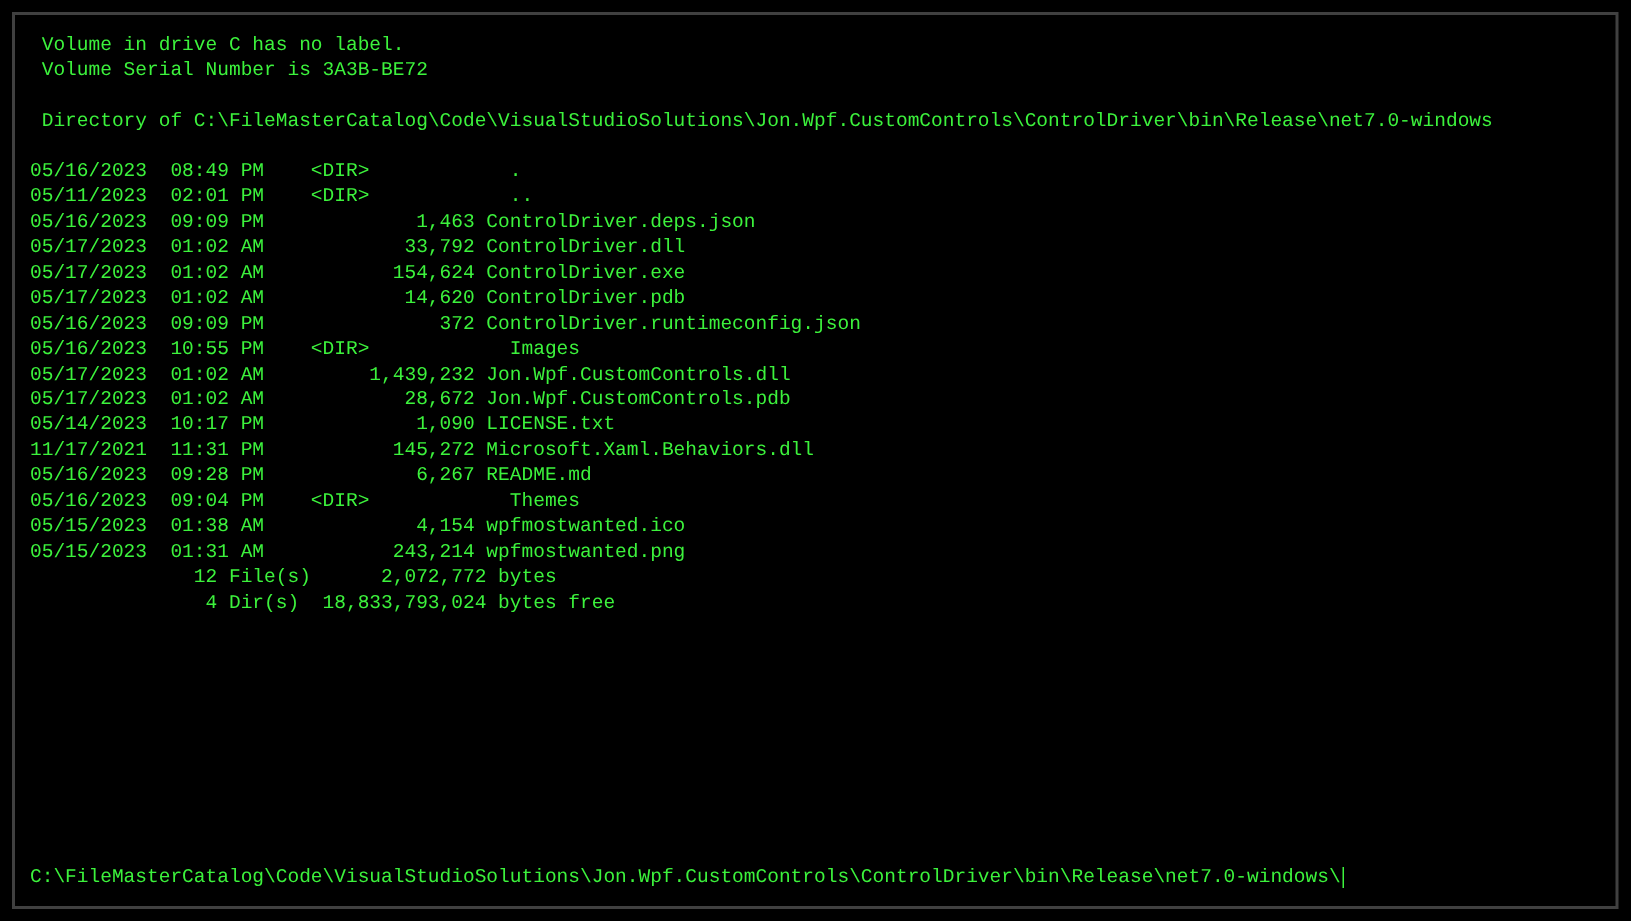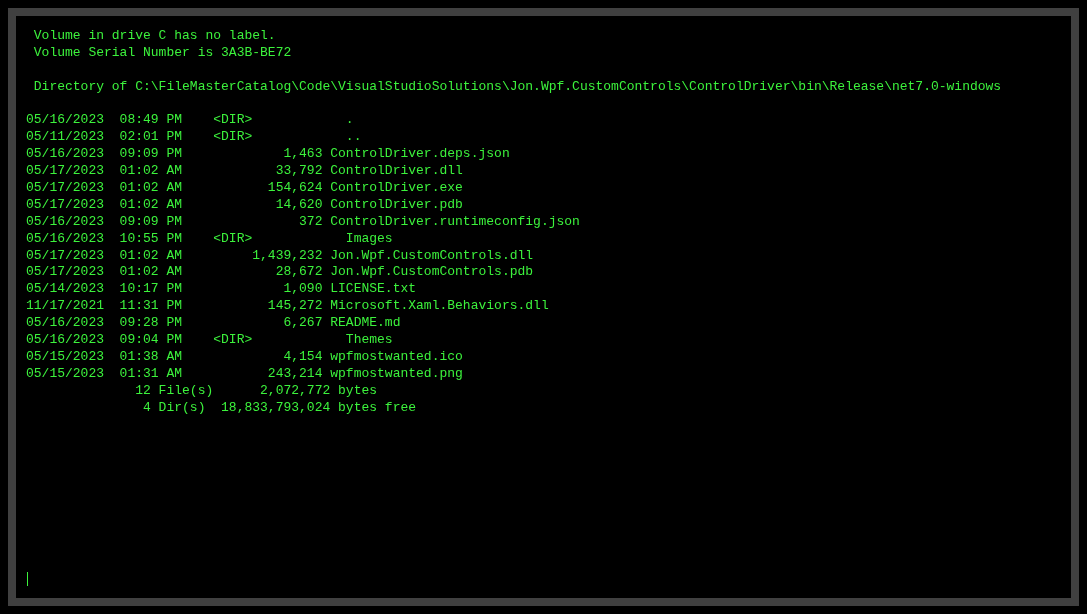--- a/index.html
+++ b/index.html
@@ -11,21 +11,21 @@
       background: #000;
       width: 1087px;
       height: 614px;
       padding: 8px;
       font-family: 'Consolas', 'Courier New', monospace;
       font-size: 13px;
       color: #3cf23c;
       overflow: hidden;
     }
     .terminal {
-      border: 8px solid #404040;
+      border: 2px solid #404040;
       width: 100%;
       height: 100%;
       padding: 12px 10px;
       display: flex;
       flex-direction: column;
       justify-content: space-between;
     }
     .output {
       white-space: pre;
       line-height: 1.3;
@@ -65,15 +65,15 @@
 05/14/2023  10:17 PM             1,090 LICENSE.txt
 11/17/2021  11:31 PM           145,272 Microsoft.Xaml.Behaviors.dll
 05/16/2023  09:28 PM             6,267 README.md
 05/16/2023  09:04 PM    &lt;DIR&gt;            Themes
 05/15/2023  01:38 AM             4,154 wpfmostwanted.ico
 05/15/2023  01:31 AM           243,214 wpfmostwanted.png
               12 File(s)      2,072,772 bytes
                4 Dir(s)  18,833,793,024 bytes free
 </div>
   <div class="prompt-line">
-    <span class="cursor"></span>
+    <span>C:\FileMasterCatalog\Code\VisualStudioSolutions\Jon.Wpf.CustomControls\ControlDriver\bin\Release\net7.0-windows\</span><span class="cursor"></span>
   </div>
 </div>
 
 </body></html>

